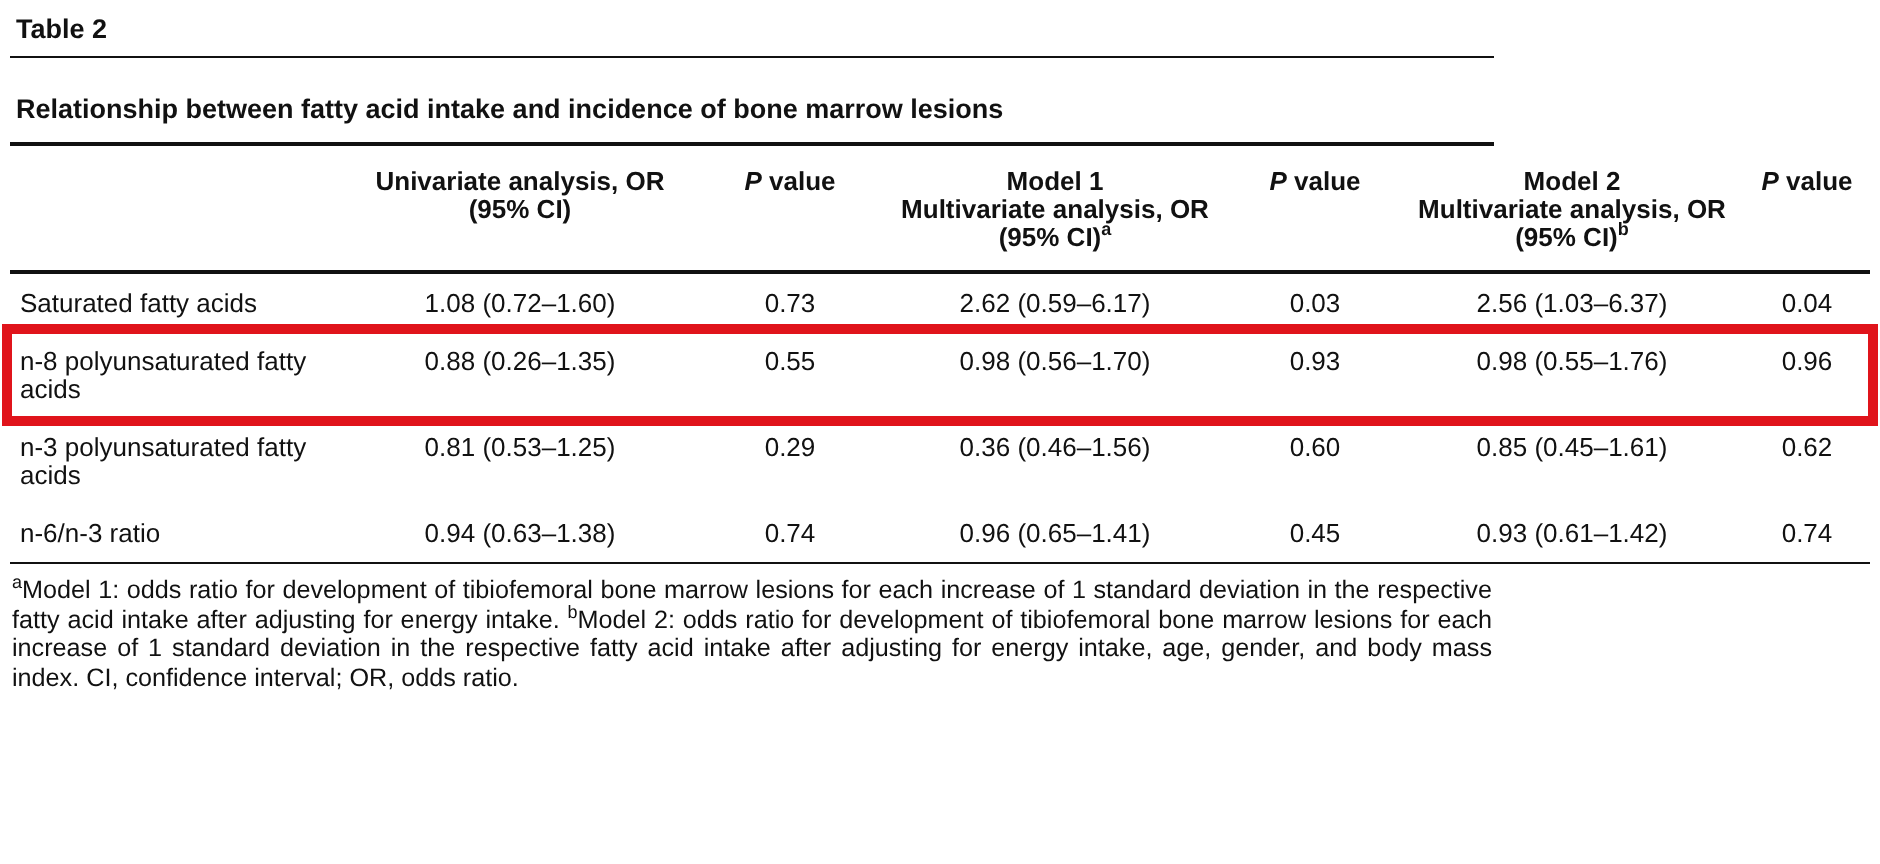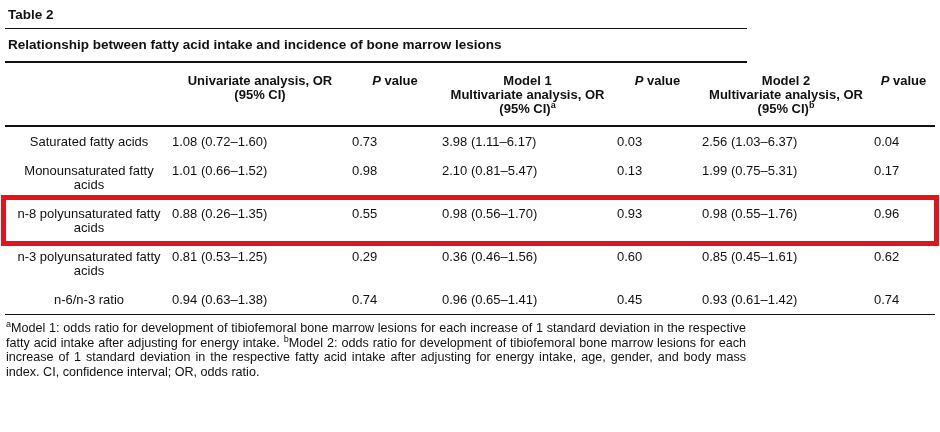--- a/index.html
+++ b/index.html
@@ -28,21 +28,21 @@
     margin-top: 5px;
   }
   .rule-thick {
     height: 0;
     border-top: 2px solid #111111;
   }
   .table-title {
     font-size: 13.5px;
     font-weight: bold;
     padding-left: 3px;
-    margin-top: 8px;
+    margin-top: 18px;
     margin-bottom: 8px;
     line-height: 16px;
   }
   table {
     width: 930px;
     border-collapse: collapse;
     table-layout: fixed;
     font-size: 13px;
     line-height: 14px;
   }
@@ -56,24 +56,25 @@
   thead th {
     font-weight: bold;
     text-align: center;
     vertical-align: top;
     padding: 11px 2px 9px 2px;
     border-bottom: 2px solid #111111;
   }
   thead th.h-label { text-align: left; }
   tbody td {
     vertical-align: top;
+    text-align: center;
     padding: 8px 2px 7px 2px;
   }
   tbody td.label-cell {
-    text-align: center;
+    text-align: left;
     padding-left: 5px;
     white-space: pre-line;
     margin-left: 23px;
   }
   tbody tr.highlighted {
     outline: 5px solid var(--hl, #e0141b);
     outline-offset: -1px;
   }
   table { border-bottom: 1.5px solid #111111; }
   sup {
@@ -130,34 +131,24 @@
           <span>(95% CI)</span><sup>b</sup>
         </th>
         <th><span class="p-italic">P</span><span> value</span></th>
       </tr>
     </thead>
     <tbody>
       <tr>
         <td class="label-cell">Saturated fatty acids</td>
         <td>1.08 (0.72–1.60)</td>
         <td>0.73</td>
-        <td>3.98 (1.11–6.17)</td>
+        <td>2.62 (0.59–6.17)</td>
         <td>0.03</td>
         <td>2.56 (1.03–6.37)</td>
         <td>0.04</td>
-      </tr>
-      <tr>
-        <td class="label-cell">Monounsaturated fatty
-acids</td>
-        <td>1.01 (0.66–1.52)</td>
-        <td>0.98</td>
-        <td>2.10 (0.81–5.47)</td>
-        <td>0.13</td>
-        <td>1.99 (0.75–5.31)</td>
-        <td>0.17</td>
       </tr>
       <tr class="highlighted">
         <td class="label-cell">n-8 polyunsaturated fatty
 acids</td>
         <td>0.88 (0.26–1.35)</td>
         <td>0.55</td>
         <td>0.98 (0.56–1.70)</td>
         <td>0.93</td>
         <td>0.98 (0.55–1.76)</td>
         <td>0.96</td>

